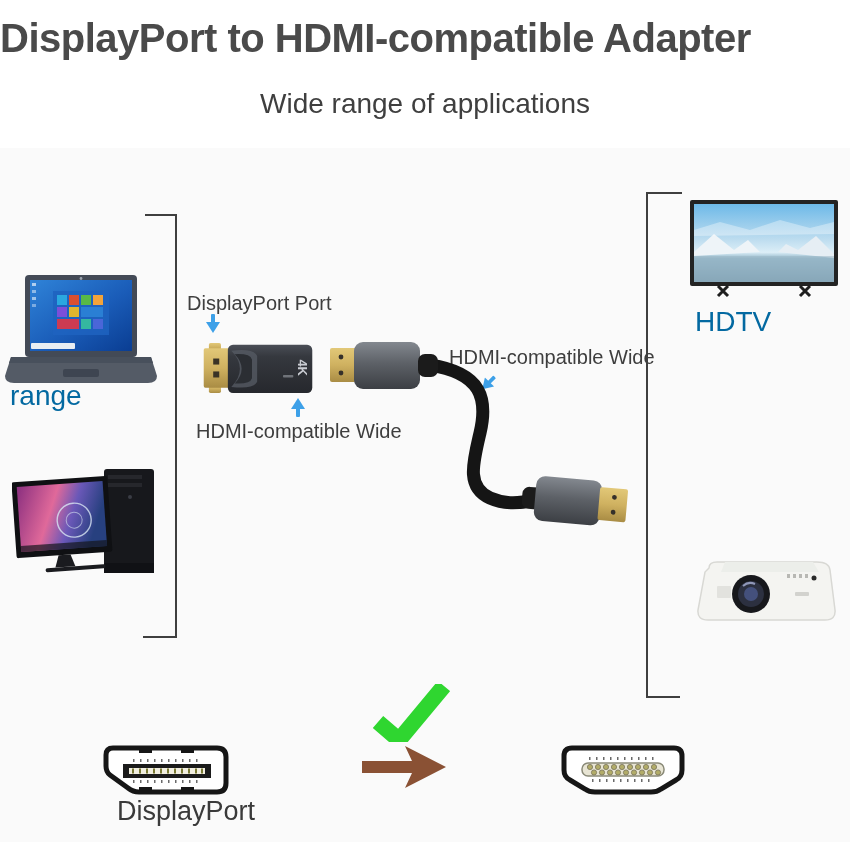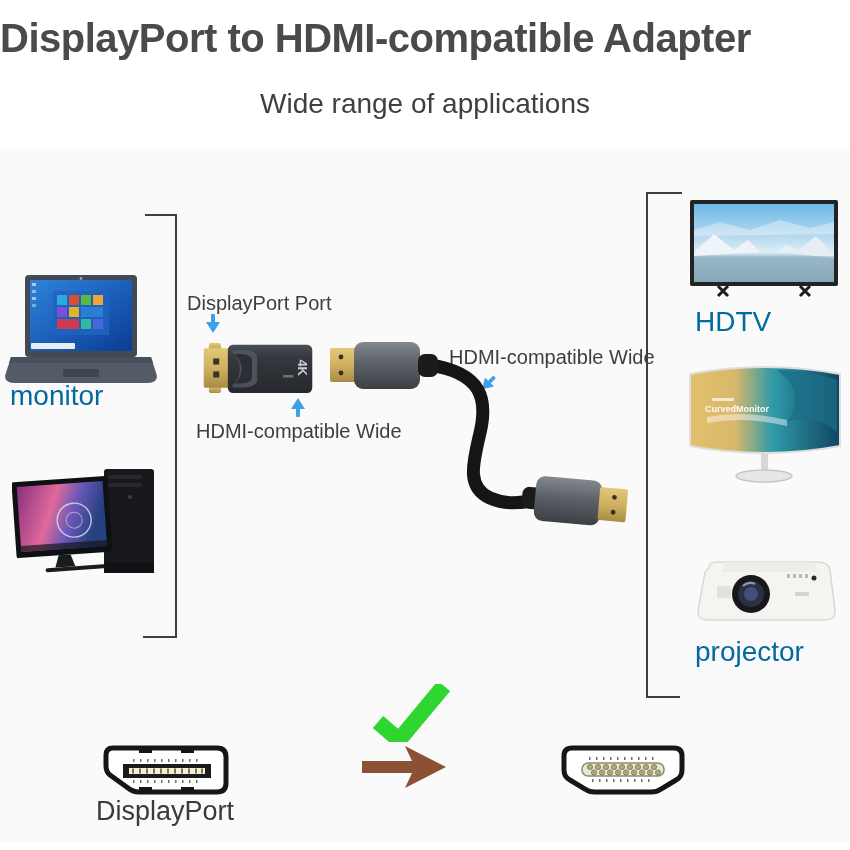--- a/index.html
+++ b/index.html
@@ -5,21 +5,21 @@
   html,body{margin:0;padding:0;background:#fff;}
   #stage{position:relative;width:850px;height:850px;background:#fff;overflow:hidden;
          font-family:"Liberation Sans",sans-serif;}
   .band{position:absolute;left:0;top:148px;width:850px;height:694px;background:#fafafa;}
   .abs{position:absolute;}
   .title{left:0;top:16px;width:850px;text-align:left;font-size:40px;font-weight:bold;
          color:#4a4a4a;letter-spacing:-0.5px;}
   .subtitle{left:0;top:88px;width:850px;text-align:center;font-size:28px;color:#3f3f3f;}
   .devlabel{text-align:left;color:#0369a1;font-size:28px;}
   .portlabel{color:#3e3e3e;font-size:20px;white-space:nowrap;}
-  .footlabel{text-align:center;color:#3a3a3a;font-size:27px;}
+  .footlabel{text-align:right;color:#3a3a3a;font-size:27px;}
   .line{background:#3f3f3f;}
   .bluearrow{fill:#3da0e8;}
   svg{display:block;}
 </style>
 </head>
 <body>
 
 <div id="stage">
   <div class="band"></div>
 
@@ -63,21 +63,21 @@
       <rect x="76" y="34" width="22" height="10" fill="#2a7fd4"></rect>
       <rect x="52" y="46" width="22" height="10" fill="#cc3b52"></rect>
       <rect x="76" y="46" width="10" height="10" fill="#35b8a0"></rect>
       <rect x="88" y="46" width="10" height="10" fill="#4a66d8"></rect>
       <rect x="26" y="70" width="44" height="6" rx="1" fill="#e8edf2"></rect>
       <path d="M6 84 L146 84 L152 103 Q152 110 143 110 L9 110 Q0 110 0 103 Z" fill="#545b66"></path>
       <path d="M6 84 L146 84 L148 90 L4 90 Z" fill="#48505c"></path>
       <rect x="58" y="96" width="36" height="8" rx="2" fill="#3e4551"></rect>
     </svg>
   </div>
-  <div class="abs devlabel" style="left:10px;top:380px;width:130px;font-size:28px">monitor</div>
+  <div class="abs devlabel" style="left:10px;top:380px;width:130px;font-size:28px">range</div>
 
   <div class="abs" style="left:12px;top:463px">
     <svg width="150" height="118" viewBox="0 0 150 118">
       <rect x="92" y="6" width="50" height="104" rx="3" fill="#17181c"></rect>
       <rect x="96" y="12" width="34" height="4" fill="#26272c"></rect>
       <rect x="96" y="20" width="34" height="4" fill="#26272c"></rect>
       <circle cx="118" cy="34" r="2" fill="#3a3d45"></circle>
       <rect x="92" y="100" width="50" height="10" fill="#101115"></rect>
       <g transform="rotate(-4 50 55)">
         <rect x="2" y="16" width="96" height="76" rx="2" fill="#0f1013"></rect>
@@ -190,58 +190,38 @@
       <path d="M4 52 L24 34 L44 50 L58 40 L70 52 L4 56 Z" fill="#eef4f8"></path>
       <path d="M144 54 L126 36 L108 50 L96 44 L88 52 L144 58 Z" fill="#e6eef4"></path>
       <path d="M4 30 L30 22 L60 30 L90 20 L120 28 L144 22 L144 34 L4 36 Z" fill="#ffffff" opacity="0.35"></path>
       <rect x="4" y="56" width="140" height="26" fill="#9cb8c6" opacity="0.55"></rect>
       <path d="M28 86 L38 96 M38 86 L28 96" stroke="#1e1e1e" stroke-width="3"></path>
       <path d="M110 86 L120 96 M120 86 L110 96" stroke="#1e1e1e" stroke-width="3"></path>
     </svg>
   </div>
   <div class="abs devlabel" style="left:695px;top:306px;width:140px">HDTV</div>
 
-  <div class="abs" style="left:687px;top:362px">
-    <svg width="156" height="128" viewBox="0 0 156 128">
-      <defs>
-        <linearGradient id="monscr" x1="0" y1="0" x2="1" y2="0">
-          <stop offset="0" stop-color="#e2c06e"></stop>
-            <stop offset="0.3" stop-color="#d8b86a"></stop>
-          <stop offset="0.55" stop-color="#2f9aa8"></stop>
-            <stop offset="1" stop-color="#11455f"></stop>
-        </linearGradient>
-      </defs>
-      <path d="M3 12 Q78 -2 153 12 L153 84 Q78 98 3 84 Z" fill="url(#monscr)" stroke="#dedede" stroke-width="2"></path>
-      <path d="M90 8 Q120 30 100 60 Q130 52 150 70 L150 18 Q120 8 90 8 Z" fill="#1a6f88" opacity="0.7"></path>
-      <path d="M20 55 Q60 48 100 58 L100 64 Q60 54 20 61 Z" fill="#ffffff" opacity="0.45"></path>
-      <text x="18" y="50" font-size="9" font-weight="bold" fill="#ffffff" opacity="0.95" font-family="Liberation Sans, sans-serif">CurvedMonitor</text>
-      <rect x="25" y="36" width="22" height="3" rx="1" fill="#ffffff" opacity="0.7"></rect>
-      <rect x="74" y="92" width="7" height="18" fill="#d6d6d6"></rect>
-      <ellipse cx="77" cy="114" rx="28" ry="6" fill="#e6e6e6" stroke="#c6c6c6" stroke-width="1.5"></ellipse>
-    </svg>
-  </div>
 
   <div class="abs" style="left:695px;top:558px">
     <svg width="145" height="70" viewBox="0 0 145 70">
       <path d="M14 10 Q14 4 22 4 L122 4 Q134 4 135 12 L140 52 Q141 62 130 62 L13 62 Q2 62 3 52 L10 14 Z" fill="#f4f4f1" stroke="#d8d8d4" stroke-width="1.5"></path>
       <path d="M30 4 L118 4 L124 14 L26 14 Z" fill="#eceeea"></path>
       <circle cx="56" cy="36" r="19" fill="#17181c"></circle>
       <circle cx="56" cy="36" r="13" fill="#2c3040"></circle>
       <circle cx="56" cy="36" r="7" fill="#44507c"></circle>
       <path d="M48 28 A 11 11 0 0 1 60 26" stroke="#8f97b8" stroke-width="2" fill="none"></path>
       <rect x="92" y="16" width="3" height="4" fill="#b8b8b4"></rect>
         <rect x="98" y="16" width="3" height="4" fill="#b8b8b4"></rect>
       <rect x="104" y="16" width="3" height="4" fill="#b8b8b4"></rect>
         <rect x="110" y="16" width="3" height="4" fill="#b8b8b4"></rect>
       <circle cx="119" cy="20" r="2.5" fill="#2a2a2a"></circle>
       <rect x="22" y="28" width="14" height="12" rx="1" fill="#e2e2de"></rect>
       <rect x="100" y="34" width="14" height="4" rx="1" fill="#d2d2ce"></rect>
     </svg>
   </div>
-  <div class="abs devlabel" style="left:695px;top:636px;width:150px">projector</div>
 
   <div class="abs" style="left:93px;top:744px">
     <svg width="142" height="52" viewBox="0 0 142 52">
       <path d="M20 4 H124 Q133 4 133 13 V39 Q133 48 124 48 H46 Q40 48 35 44 L17 31 Q13 28 13 22 V11 Q13 4 20 4 Z" fill="#ffffff" stroke="#161616" stroke-width="5"></path>
       <rect x="46" y="3" width="13" height="6" fill="#161616"></rect>
       <rect x="88" y="3" width="13" height="6" fill="#161616"></rect>
       <rect x="46" y="43" width="13" height="6" fill="#161616"></rect>
       <rect x="88" y="43" width="13" height="6" fill="#161616"></rect>
       <path d="M30 20 H118 V34 H30 Z M36 24 H112 V30 H36 Z" fill="#1b1b1b" fill-rule="evenodd"></path>
       <rect x="36" y="24" width="76" height="6" fill="#f2efe0"></rect>

